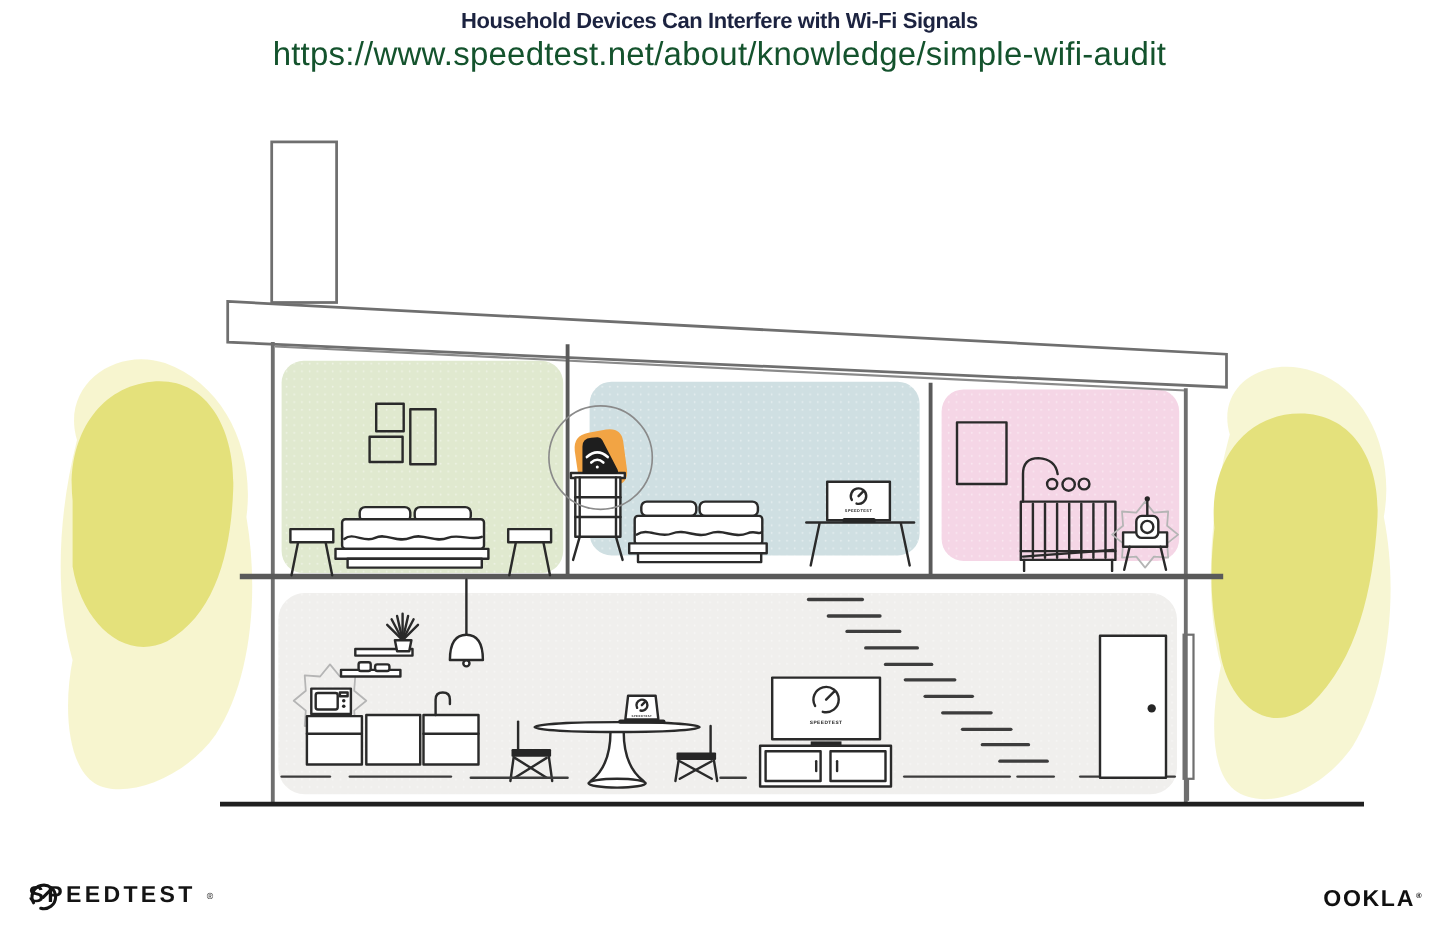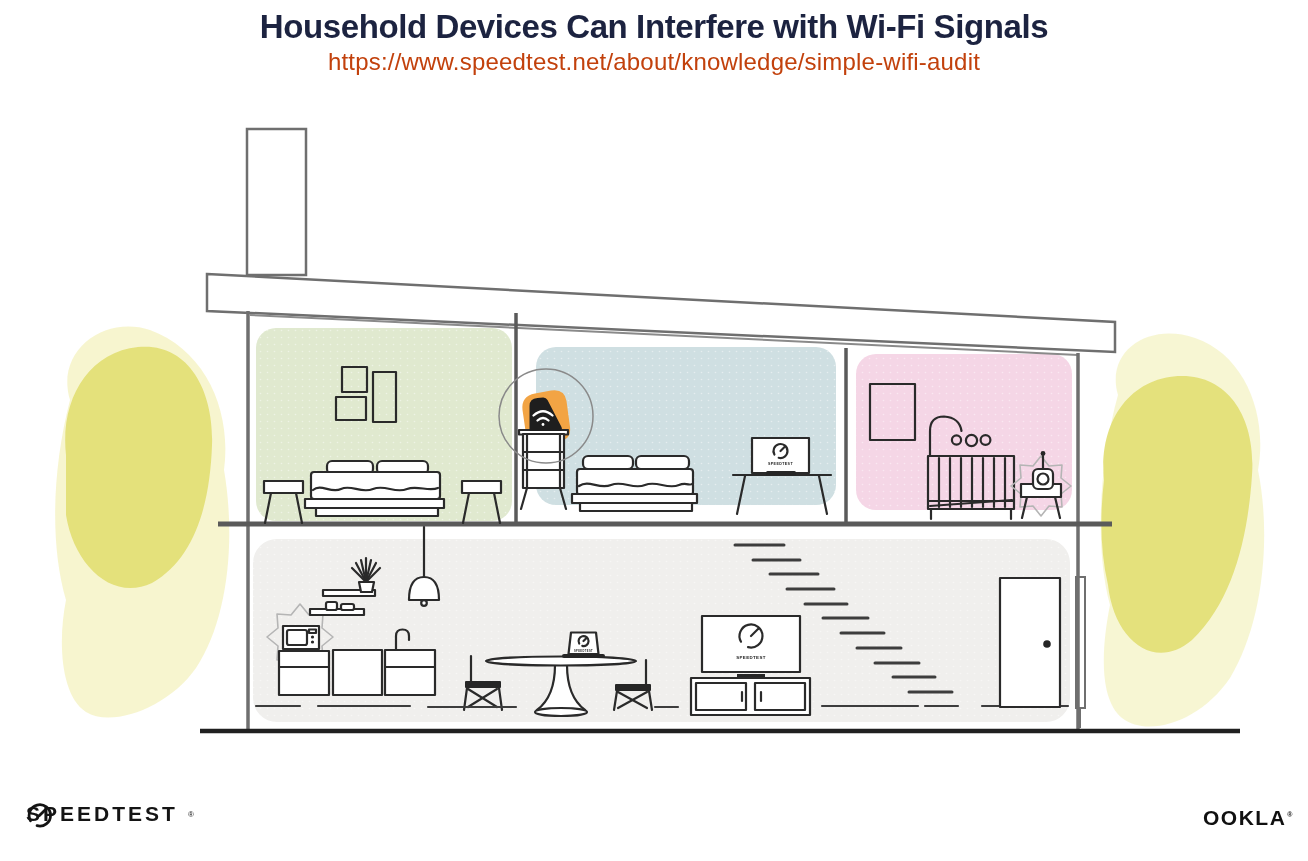--- a/index.html
+++ b/index.html
@@ -1,21 +1,21 @@
 <!DOCTYPE html>
 <html><head>
 <meta charset="utf-8">
 <style>
   html,body{margin:0;padding:0;background:#ffffff;}
   .canvas{position:relative;width:1308px;height:861px;background:#fff;overflow:hidden;
           font-family:"Liberation Sans",sans-serif;}
   .hdr{position:absolute;top:0;left:0;width:100%;text-align:center;}
-  .hdr h1{margin:8px 0 2px 0;font-size:33px;line-height:1.15;font-weight:700;
+  .hdr h1{margin:8px 0 2px 0;font-size:20px;line-height:1.15;font-weight:700;
           color:#1c2340;letter-spacing:-0.4px;font-family:"Liberation Sans",sans-serif;}
-  .hdr .url{font-size:24px;font-weight:400;color:#c2410c;letter-spacing:0.2px;
+  .hdr .url{font-size:30px;font-weight:400;color:#14532d;letter-spacing:0.2px;
             font-family:"Liberation Sans",sans-serif;}
   svg{position:absolute;top:0;left:0;}
   .o{fill:none;stroke:#2a2a2a;stroke-width:2.2;stroke-linecap:round;stroke-linejoin:round;}
   .ow{fill:#ffffff;stroke:#2a2a2a;stroke-width:2.2;stroke-linecap:round;stroke-linejoin:round;}
   .ink{fill:#262626;stroke:none;}
   .burst{fill:none;stroke:#b5b5b5;stroke-width:1.6;stroke-linejoin:round;}
   .struct{stroke:#6f6f6f;fill:none;}
   .screenlabel{font-family:"Liberation Sans",sans-serif;font-weight:700;fill:#222;letter-spacing:0.4px;}
   .st-logo{position:absolute;left:26px;top:802px;display:flex;align-items:center;gap:9px;}
   .st-logo .word{font-size:21px;font-weight:700;letter-spacing:3px;color:#141414;}

